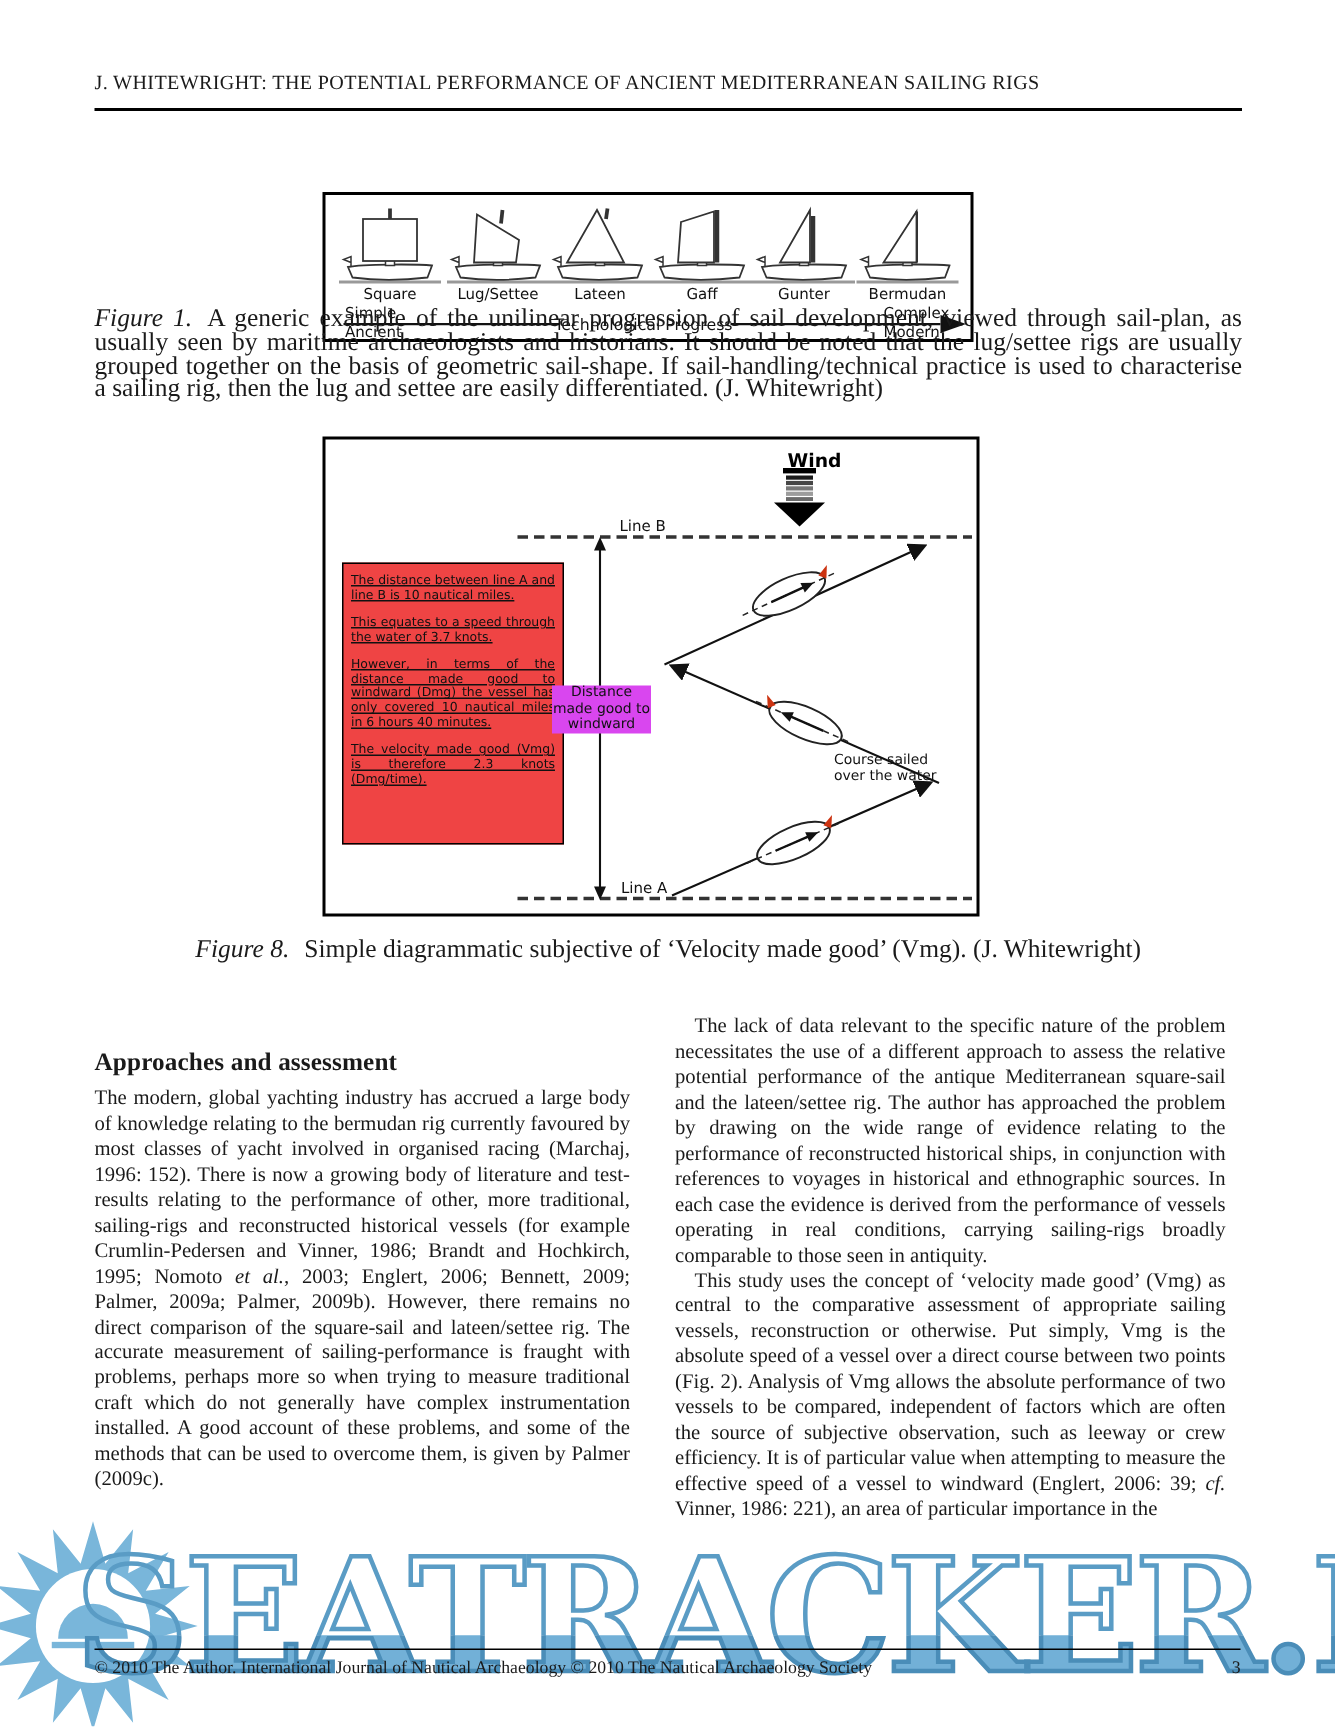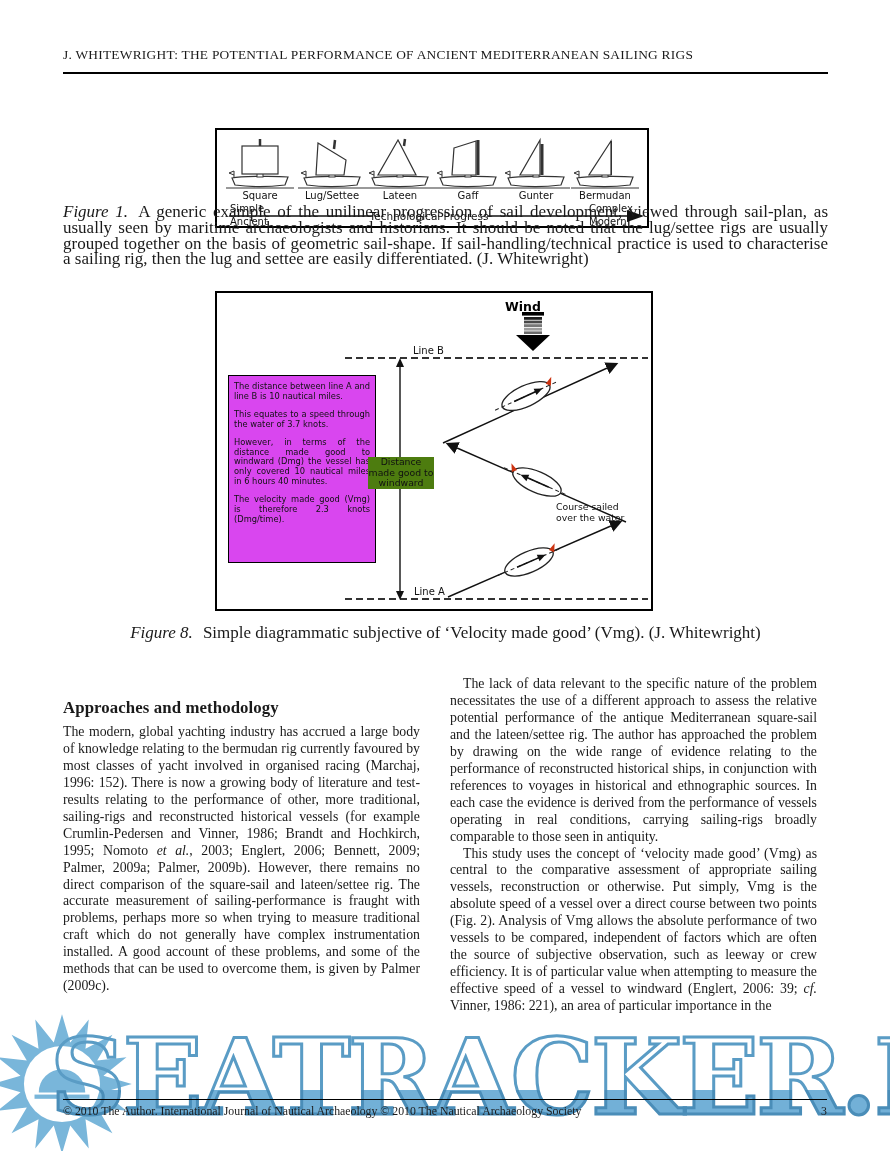--- a/index.html
+++ b/index.html
@@ -23,27 +23,27 @@
   .col{font-size:13.8px;line-height:16.95px;text-align:justify;z-index:1;}
   .col p{margin:0;}
   .col p.indent{text-indent:13px;}
   .col-left{left:63px;top:676px;width:357px;}
   .col-right{left:450px;top:676px;width:367px;}
   .col h2{font-size:16.8px;margin:24px 0 7px 0;font-weight:bold;letter-spacing:.1px;}
   .col i{font-style:italic;}
 
   
   .sans{font-family:"DejaVu Sans","Liberation Sans",sans-serif;}
-  .wind-label{left:288px;top:6px;width:56px;text-align:left;font-weight:bold;
+  .wind-label{left:288px;top:6px;width:56px;text-align:right;font-weight:bold;
               font-size:12.5px;color:#000;}
   .f2-textbox{left:11px;top:82px;width:148px;height:188px;border:1.3px solid #000;
               padding:6px 5px;box-sizing:border-box;font-size:8.3px;line-height:9.9px;
-              text-align:justify;color:#111;background:#d946ef;}
+              text-align:justify;color:#111;background:#ef4444;text-decoration:underline;}
   .f2-textbox p{margin:0 0 8px 0;}
-  .dist-label{left:151px;top:164px;width:66px;background:#4d7c0f;text-align:center;
+  .dist-label{left:151px;top:164px;width:66px;background:#d946ef;text-align:center;
               font-size:9.3px;line-height:10.5px;color:#111;}
   .course-label{left:339px;top:208px;width:74px;font-size:9.3px;line-height:11px;color:#111;}
 
   
   .footer-rule{left:63px;top:1099px;width:764px;border-top:1.6px solid #000;z-index:6;}
   .footer{left:63px;top:1104px;width:764px;display:flex;justify-content:space-between;
           font-size:11.8px;z-index:6;}
 
   
   .starburst{left:-12px;top:1010px;z-index:0;}
@@ -207,21 +207,21 @@
 
     <div class="abs sans dist-label">Distance made good to windward</div>
     <div class="abs sans course-label">Course sailed over the water</div>
   </div>
 
   <div class="abs caption fig2-caption">
     <span class="cap-label">Figure 8.</span><span class="cap-gap"></span><span>Simple diagrammatic subjective of ‘Velocity made good’ (Vmg). (J. Whitewright)</span>
   </div>
 
   <div class="abs col col-left">
-    <h2>Approaches and methodology</h2>
+    <h2>Approaches and assessment</h2>
     <p><span>The modern, global yachting industry has accrued a large body of knowledge relating to the bermudan rig currently favoured by most classes of yacht involved in organised racing (Marchaj, 1996: 152). There is now a growing body of literature and test-results relating to the performance of other, more traditional, sailing-rigs and reconstructed historical vessels (for example Crumlin-Pedersen and Vinner, 1986; Brandt and Hochkirch, 1995; Nomoto </span><i>et al.</i><span>, 2003; Englert, 2006; Bennett, 2009; Palmer, 2009a; Palmer, 2009b). However, there remains no direct comparison of the square-sail and lateen/settee rig. The accurate measurement of sailing-performance is fraught with problems, perhaps more so when trying to measure traditional craft which do not generally have complex instrumentation installed. A good account of these problems, and some of the methods that can be used to overcome them, is given by Palmer (2009c).</span></p>
   </div>
 
   <div class="abs col col-right">
     <p class="indent"><span>The lack of data relevant to the specific nature of the problem necessitates the use of a different approach to assess the relative potential performance of the antique Mediterranean square-sail and the lateen/settee rig. The author has approached the problem by drawing on the wide range of evidence relating to the performance of reconstructed historical ships, in conjunction with references to voyages in historical and ethnographic sources. In each case the evidence is derived from the performance of vessels operating in real conditions, carrying sailing-rigs broadly comparable to those seen in antiquity.</span></p>
     <p class="indent"><span>This study uses the concept of ‘velocity made good’ (Vmg) as central to the comparative assessment of appropriate sailing vessels, reconstruction or otherwise. Put simply, Vmg is the absolute speed of a vessel over a direct course between two points (Fig.&nbsp;2). Analysis of Vmg allows the absolute performance of two vessels to be compared, independent of factors which are often the source of subjective observation, such as leeway or crew efficiency. It is of particular value when attempting to measure the effective speed of a vessel to windward (Englert, 2006: 39; </span><i>cf.</i><span> Vinner, 1986: 221), an area of particular importance in the</span></p>
   </div>
 
   <div class="abs footer-rule"></div>
   <div class="abs footer">

